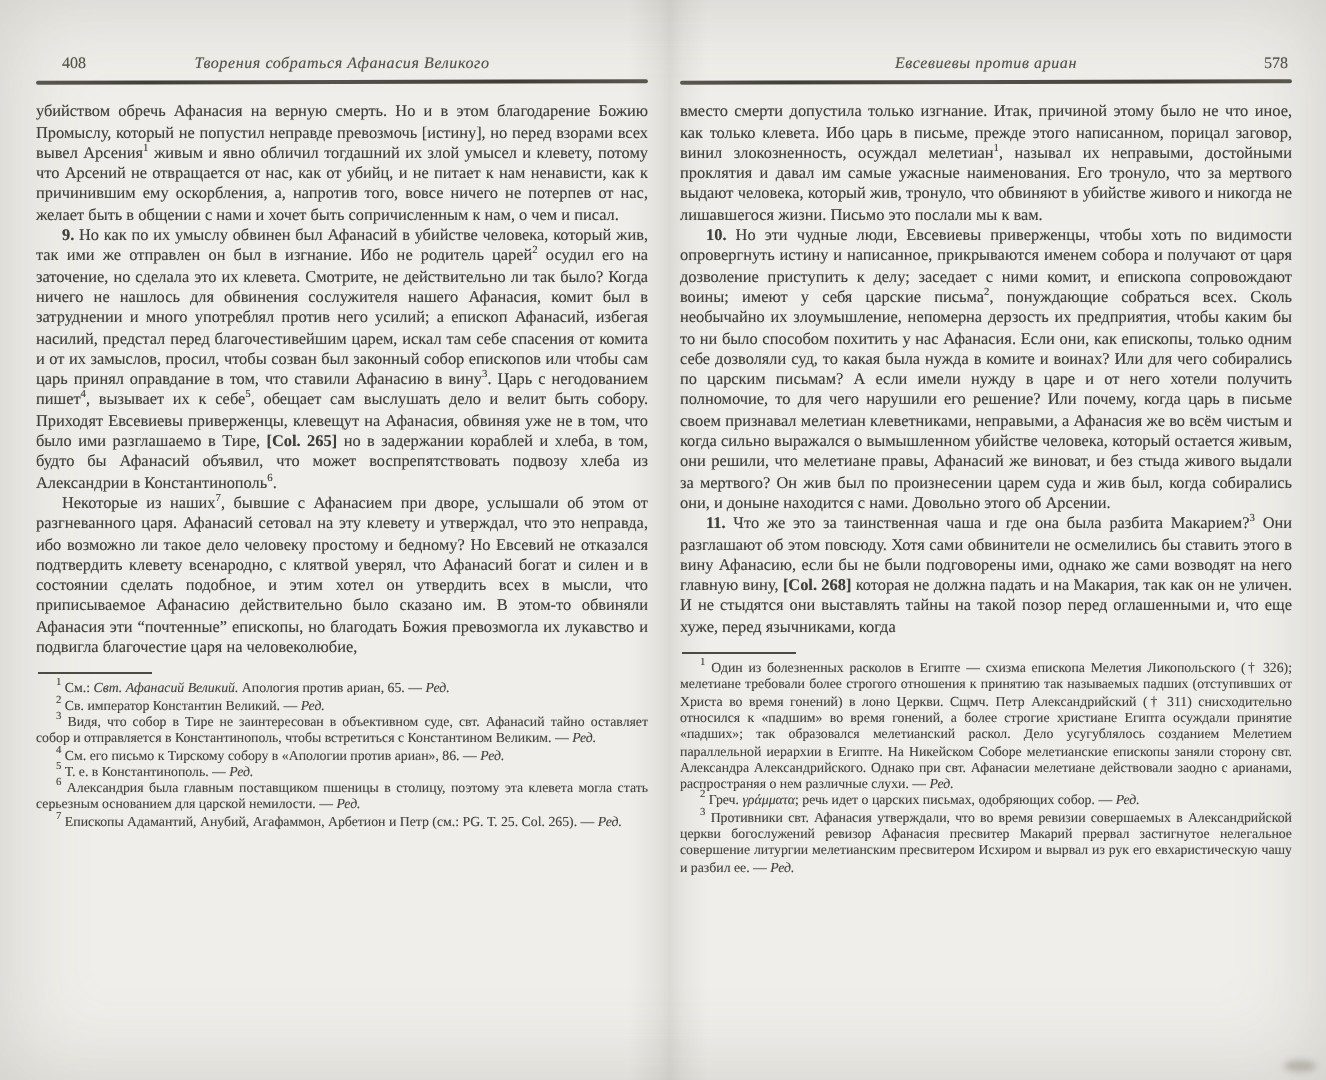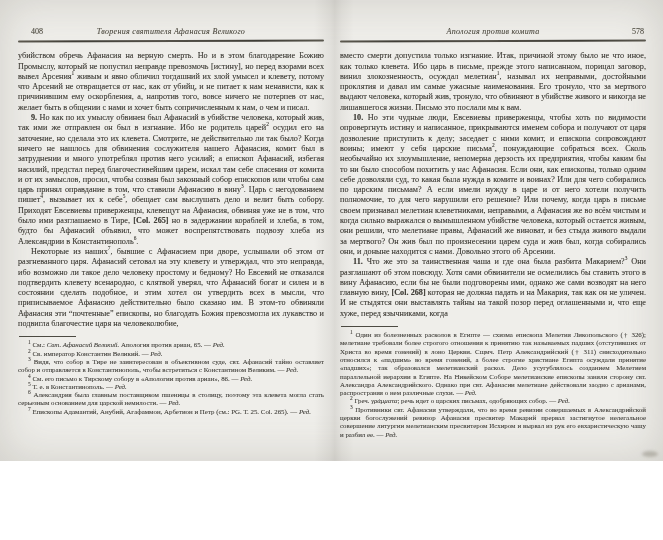--- a/index.html
+++ b/index.html
@@ -1,19 +1,19 @@
 <!DOCTYPE html>
 <html lang="ru"><head>
 <meta charset="utf-8">
 <style>
   html, body { margin: 0; padding: 0; }
   .scan {
     position: relative;
     width: 663px;
-    height: 461px;
+    height: 540px;
     overflow: hidden;
     background: #efeeea;
     box-shadow: inset 0 0 45px rgba(95, 90, 78, 0.22);
     font-family: "Liberation Serif", "DejaVu Serif", serif;
   }
   .gutter-shadow {
     position: absolute;
     left: 314px; top: 0;
     width: 40px; height: 540px;
     background: linear-gradient(90deg,
@@ -101,21 +101,21 @@
 <body>
 
 <div class="scan">
   <div class="gutter-shadow"></div>
 
   <div class="spread">
 
     <section class="page">
       <header class="pg-header">
         <span class="pg-num pg-num-left">408</span>
-        <span class="running-title">Творения святителя Афанасия Великого</span>
+        <span class="running-title">Творения собраться Афанасия Великого</span>
       </header>
       <div class="header-rule"></div>
       <div class="body-text">
           <p><span>убийством обречь Афанасия на верную смерть. Но и в этом благодарение Божию Промыслу, который не попустил неправде превозмочь [истину], но перед взорами всех вывел Арсения</span><sup>1</sup><span> живым и явно обличил тогдашний их злой умысел и клевету, потому что Арсений не отвращается от нас, как от убийц, и не питает к нам ненависти, как к причинившим ему оскорбления, а, напротив того, вовсе ничего не потерпев от нас, желает быть в общении с нами и хочет быть сопричисленным к нам, о чем и писал.</span></p>
           <p class="indent"><b>9.</b><span> Но как по их умыслу обвинен был Афанасий в убийстве человека, который жив, так ими же отправлен он был в изгнание. Ибо не родитель царей</span><sup>2</sup><span> осудил его на заточение, но сделала это их клевета. Смотрите, не действительно ли так было? Когда ничего не нашлось для обвинения сослужителя нашего Афанасия, комит был в затруднении и много употреблял против него усилий; а епископ Афанасий, избегая насилий, предстал перед благочестивейшим царем, искал там себе спасения от комита и от их замыслов, просил, чтобы созван был законный собор епископов или чтобы сам царь принял оправдание в том, что ставили Афанасию в вину</span><sup>3</sup><span>. Царь с негодованием пишет</span><sup>4</sup><span>, вызывает их к себе</span><sup>5</sup><span>, обещает сам выслушать дело и велит быть собору. Приходят Евсевиевы приверженцы, клевещут на Афанасия, обвиняя уже не в том, что было ими разглашаемо в Тире, </span><b>[Col. 265]</b><span> но в задержании кораблей и хлеба, в том, будто бы Афанасий объявил, что может воспрепятствовать подвозу хлеба из Александрии в Константинополь</span><sup>6</sup><span>.</span></p>
           <p class="indent"><span>Некоторые из наших</span><sup>7</sup><span>, бывшие с Афанасием при дворе, услышали об этом от разгневанного царя. Афанасий сетовал на эту клевету и утверждал, что это неправда, ибо возможно ли такое дело человеку простому и бедному? Но Евсевий не отказался подтвердить клевету всенародно, с клятвой уверял, что Афанасий богат и силен и в состоянии сделать подобное, и этим хотел он утвердить всех в мысли, что приписываемое Афанасию действительно было сказано им. В этом-то обвиняли Афанасия эти “почтенные” епископы, но благодать Божия превозмогла их лукавство и подвигла благочестие царя на человеколюбие,</span></p>
         </div>
       <hr class="fn-rule">
       <div class="footnotes">
           <p><sup>1</sup><span> См.: </span><i>Свт. Афанасий Великий.</i><span> Апология против ариан, 65. — </span><i>Ред.</i></p>
@@ -123,21 +123,21 @@
           <p><sup>3</sup><span> Видя, что собор в Тире не заинтересован в объективном суде, свт. Афанасий тайно оставляет собор и отправляется в Константинополь, чтобы встретиться с Константином Великим. — </span><i>Ред.</i></p>
           <p><sup>4</sup><span> См. его письмо к Тирскому собору в «Апологии против ариан», 86. — </span><i>Ред.</i></p>
           <p><sup>5</sup><span> Т. е. в Константинополь. — </span><i>Ред.</i></p>
           <p><sup>6</sup><span> Александрия была главным поставщиком пшеницы в столицу, поэтому эта клевета могла стать серьезным основанием для царской немилости. — </span><i>Ред.</i></p>
           <p><sup>7</sup><span> Епископы Адамантий, Анубий, Агафаммон, Арбетион и Петр (см.: PG. Т. 25. Col. 265). — </span><i>Ред.</i></p>
         </div>
     </section>
 
     <section class="page">
       <header class="pg-header">
-        <span class="running-title">Апология против комита</span>
+        <span class="running-title">Евсевиевы против ариан</span>
         <span class="pg-num pg-num-right">578</span>
       </header>
       <div class="header-rule"></div>
       <div class="body-text">
           <p><span>вместо смерти допустила только изгнание. Итак, причиной этому было не что иное, как только клевета. Ибо царь в письме, прежде этого написанном, порицал заговор, винил злокозненность, осуждал мелетиан</span><sup>1</sup><span>, называл их неправыми, достойными проклятия и давал им самые ужасные наименования. Его тронуло, что за мертвого выдают человека, который жив, тронуло, что обвиняют в убийстве живого и никогда не лишавшегося жизни. Письмо это послали мы к вам.</span></p>
           <p class="indent"><b>10.</b><span> Но эти чудные люди, Евсевиевы приверженцы, чтобы хоть по видимости опровергнуть истину и написанное, прикрываются именем собора и получают от царя дозволение приступить к делу; заседает с ними комит, и епископа сопровождают воины; имеют у себя царские письма</span><sup>2</sup><span>, понуждающие собраться всех. Сколь необычайно их злоумышление, непомерна дерзость их предприятия, чтобы каким бы то ни было способом похитить у нас Афанасия. Если они, как епископы, только одним себе дозволяли суд, то какая была нужда в комите и воинах? Или для чего собирались по царским письмам? А если имели нужду в царе и от него хотели получить полномочие, то для чего нарушили его решение? Или почему, когда царь в письме своем признавал мелетиан клеветниками, неправыми, а Афанасия же во всём чистым и когда сильно выражался о вымышленном убийстве человека, который остается живым, они решили, что мелетиане правы, Афанасий же виноват, и без стыда живого выдали за мертвого? Он жив был по произнесении царем суда и жив был, когда собирались они, и доныне находится с нами. Довольно этого об Арсении.</span></p>
           <p class="indent"><b>11.</b><span> Что же это за таинственная чаша и где она была разбита Макарием?</span><sup>3</sup><span> Они разглашают об этом повсюду. Хотя сами обвинители не осмелились бы ставить этого в вину Афанасию, если бы не были подговорены ими, однако же сами возводят на него главную вину, </span><b>[Col. 268]</b><span> которая не должна падать и на Макария, так как он не уличен. И не стыдятся они выставлять тайны на такой позор перед оглашенными и, что еще хуже, перед язычниками, когда</span></p>
         </div>
       <hr class="fn-rule">
       <div class="footnotes">

